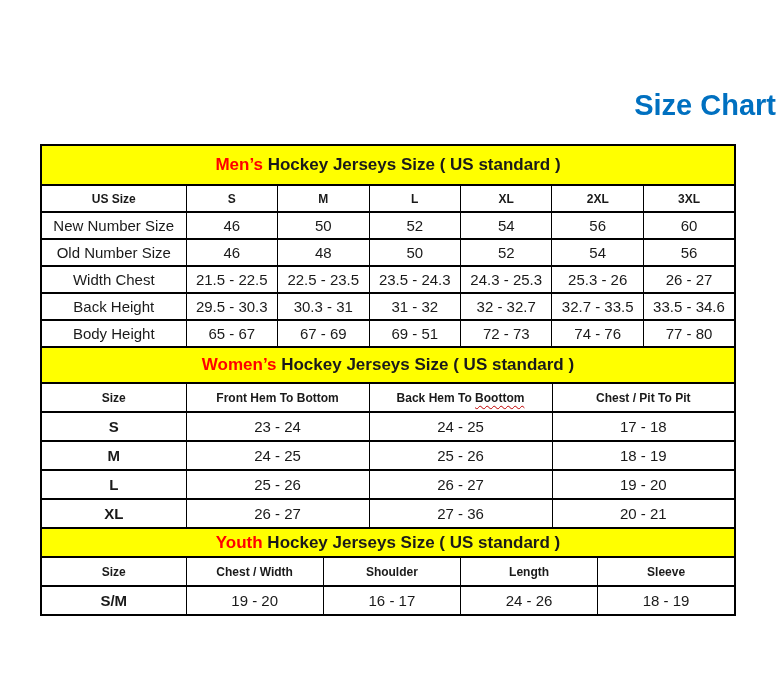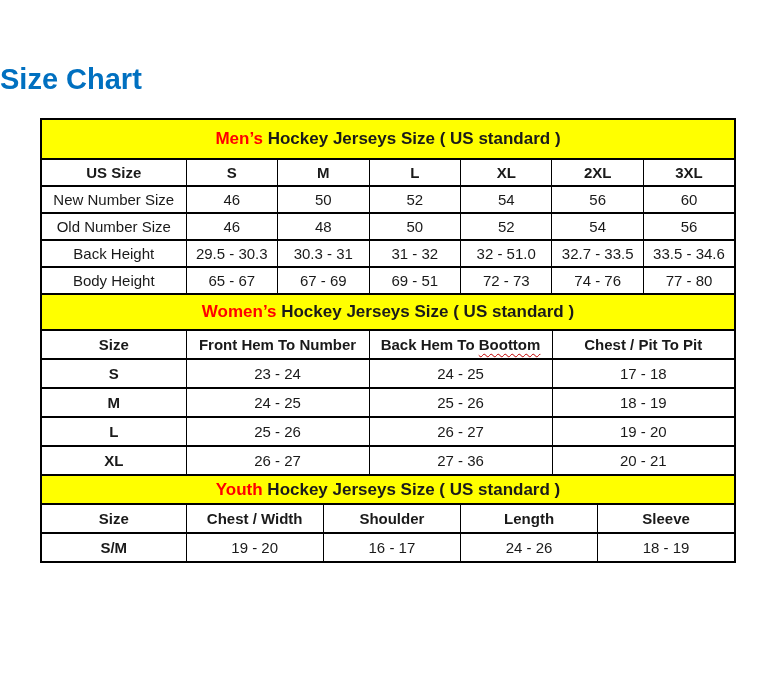--- a/index.html
+++ b/index.html
@@ -12,22 +12,22 @@
     height: 692px;
     overflow: hidden;
     font-family: "Liberation Sans", "DejaVu Sans", sans-serif;
     color: #1a1a1a;
     --yellow: #FFFF00;
     --red: #FF0000;
     --squiggle: #C00000;
     --border: #000000;
   }
   .page-title {
-    margin: 62px 0 0 0;
-    text-align: left;
+    margin: 88px 0 0 0;
+    text-align: right;
     font-size: 29px;
     line-height: 34px;
     font-weight: bold;
     letter-spacing: 0px;
   }
   .size-tables {
     width: 696px;
     margin: 22px auto 0 auto;
   }
   table.sec {
@@ -56,21 +56,21 @@
     border-top: 2px solid var(--border);
     border-bottom: 2px solid var(--border);
     border-left: 1.5px solid var(--border);
     border-right: 1.5px solid var(--border);
     padding: 0 2px;
     text-align: center;
     overflow: hidden;
     white-space: nowrap;
   }
   th {
-    font-size: 15px;
+    font-size: 12px;
     font-weight: bold;
   }
   td {
     font-size: 15px;
     font-weight: normal;
   }
   .sec-mens   th, .sec-mens   td:not(.band) { height: 25px; }
   .sec-womens th, .sec-womens td:not(.band) { height: 27px; }
   .sec-youth  th, .sec-youth  td:not(.band) { height: 27px; }
   td.row-label.bold { font-weight: bold; }
@@ -123,25 +123,34 @@
           <tr>
             <td class="row-label">Old Number Size</td>
             <td>46</td>
             <td>48</td>
             <td>50</td>
             <td>52</td>
             <td>54</td>
             <td>56</td>
           </tr>
           <tr>
+            <td class="row-label">Width Chest</td>
+            <td>21.5 - 22.5</td>
+            <td>22.5 - 23.5</td>
+            <td>23.5 - 24.3</td>
+            <td>24.3 - 25.3</td>
+            <td>25.3 - 26</td>
+            <td>26 - 27</td>
+          </tr>
+          <tr>
             <td class="row-label">Back Height</td>
             <td>29.5 - 30.3</td>
             <td>30.3 - 31</td>
             <td>31 - 32</td>
-            <td>32 - 51.0</td>
+            <td>32 - 32.7</td>
             <td>32.7 - 33.5</td>
             <td>33.5 - 34.6</td>
           </tr>
           <tr>
             <td class="row-label">Body Height</td>
             <td>65 - 67</td>
             <td>67 - 69</td>
             <td>69 - 51</td>
             <td>72 - 73</td>
             <td>74 - 76</td>
@@ -155,21 +164,21 @@
           <col>
           <col>
           <col>
         </colgroup>
         <tbody>
           <tr>
             <td class="band" colspan="4"><span class="accent">Women’s</span><span> Hockey Jerseys Size ( US standard )</span></td>
           </tr>
           <tr>
             <th>Size</th>
-            <th>Front Hem To Number</th>
+            <th>Front Hem To Bottom</th>
             <th>Back Hem To <span class="squiggle">Boottom</span></th>
             <th>Chest / Pit To Pit</th>
           </tr>
           <tr>
             <td class="row-label bold">S</td>
             <td>23 - 24</td>
             <td>24 - 25</td>
             <td>17 - 18</td>
           </tr>
           <tr>

